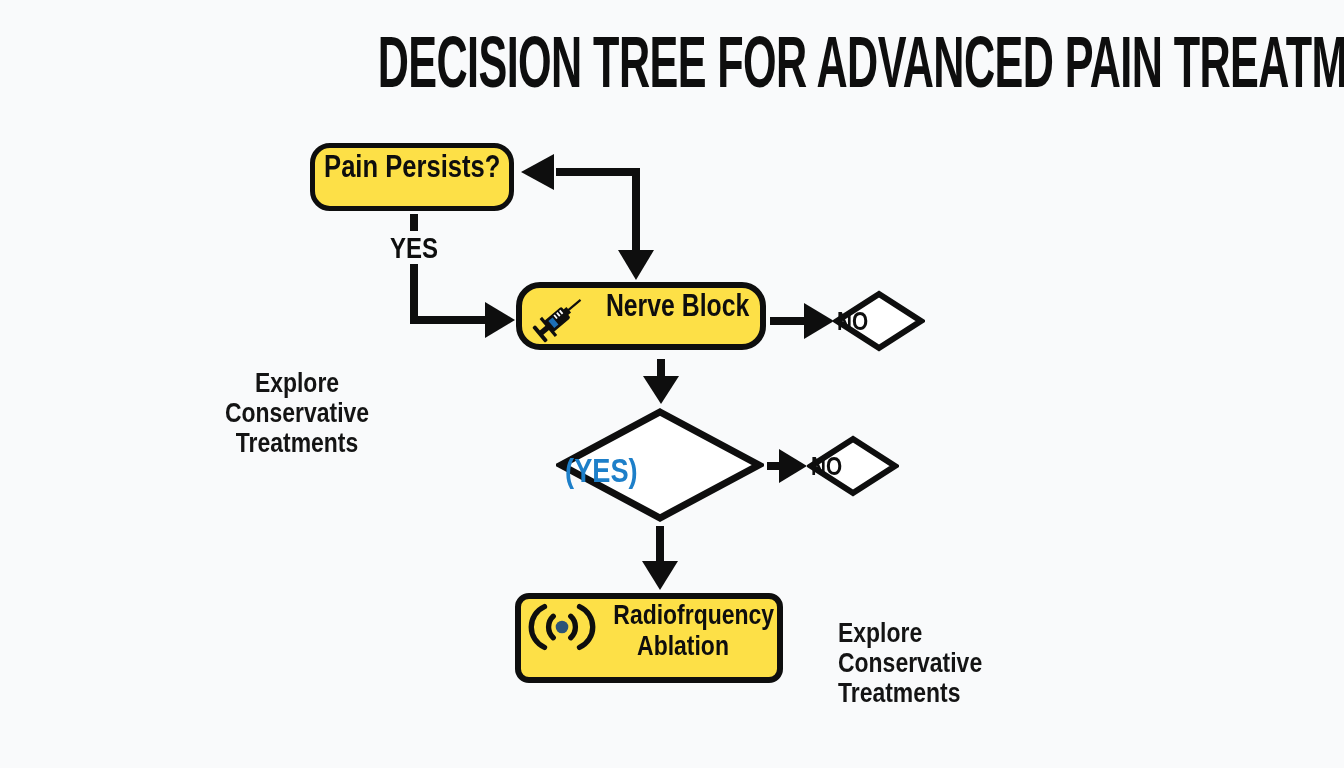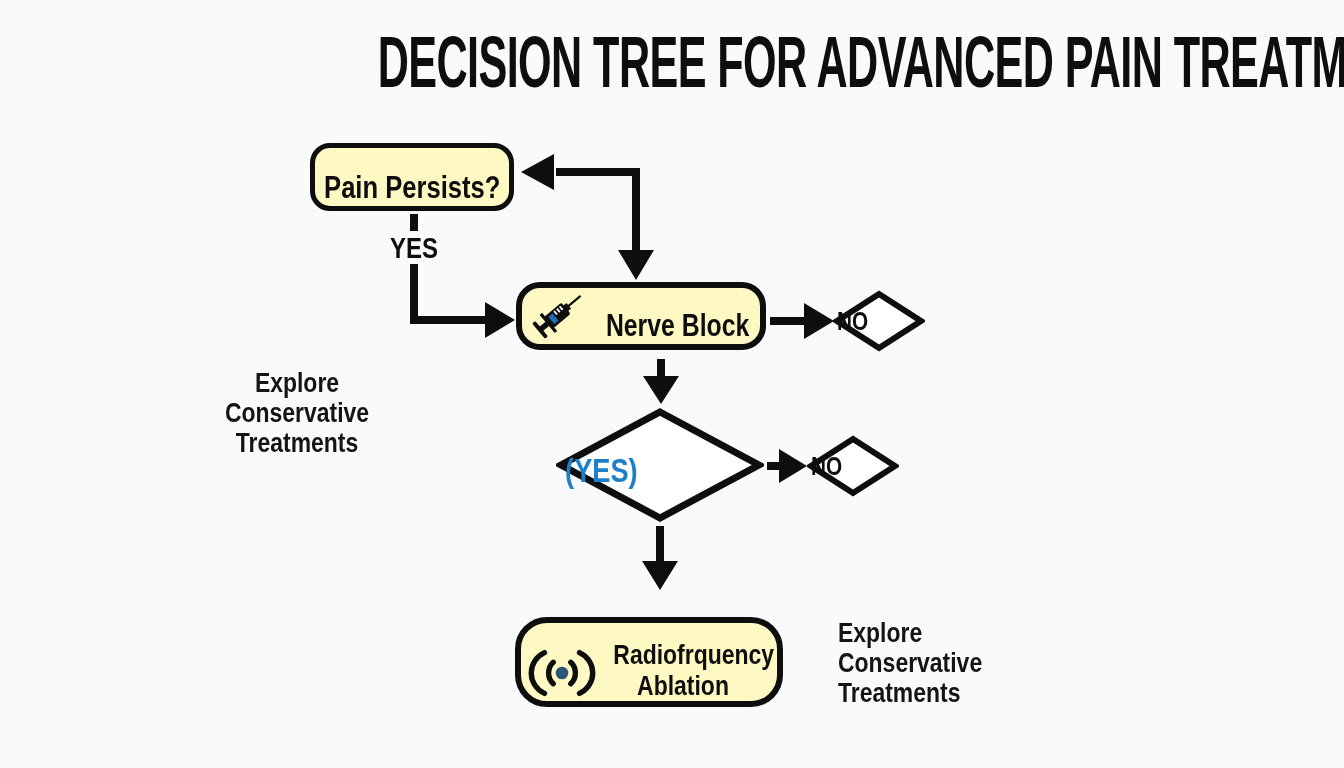--- a/index.html
+++ b/index.html
@@ -20,30 +20,30 @@
     display:inline-block;
     font-size:72px;font-weight:bold;line-height:1;
     letter-spacing:-1px;white-space:nowrap;
     transform:scaleX(0.60);transform-origin:center;
     color:var(--ink,#0e0e0e);
   }
   
   .cx{display:inline-block;transform:scaleX(0.8);transform-origin:center;white-space:nowrap;}
   
   .pbox{
-    position:absolute;background:#fef9c3;
+    position:absolute;background:#fde047;
     border:6px solid var(--ink,#0e0e0e);
     border-radius:24px;box-sizing:border-box;
-    display:flex;align-items:flex-end;
+    display:flex;align-items:flex-start;
   }
   #box-pain{left:310px;top:143px;width:204px;height:68px;border-width:5px;border-radius:20px;justify-content:center;}
   #box-pain .plabel{font-size:32px;font-weight:bold;}
   #box-nerve{left:516px;top:282px;width:250px;height:68px;}
   #box-nerve .plabel{font-size:31px;font-weight:bold;flex:1;text-align:center;}
-  #box-rf{left:515px;top:593px;width:268px;height:90px;border-radius:32px;margin-top:24px;}
+  #box-rf{left:515px;top:593px;width:268px;height:90px;border-radius:14px;}
   #box-rf .plabel{font-size:28px;font-weight:bold;line-height:31px;flex:1;text-align:center;}
   #box-rf .plabel .cx{transform:scaleX(0.82);white-space:normal;width:170px;}
   .node-icon{flex:0 0 auto;}
   
   .dia{position:absolute;}
   .dia svg{position:absolute;left:0;top:0;}
   .dia .dtext{
     position:absolute;left:0;top:0;right:0;bottom:0;
     display:flex;flex-direction:column;align-items:flex-start;justify-content:center;
     font-weight:bold;

